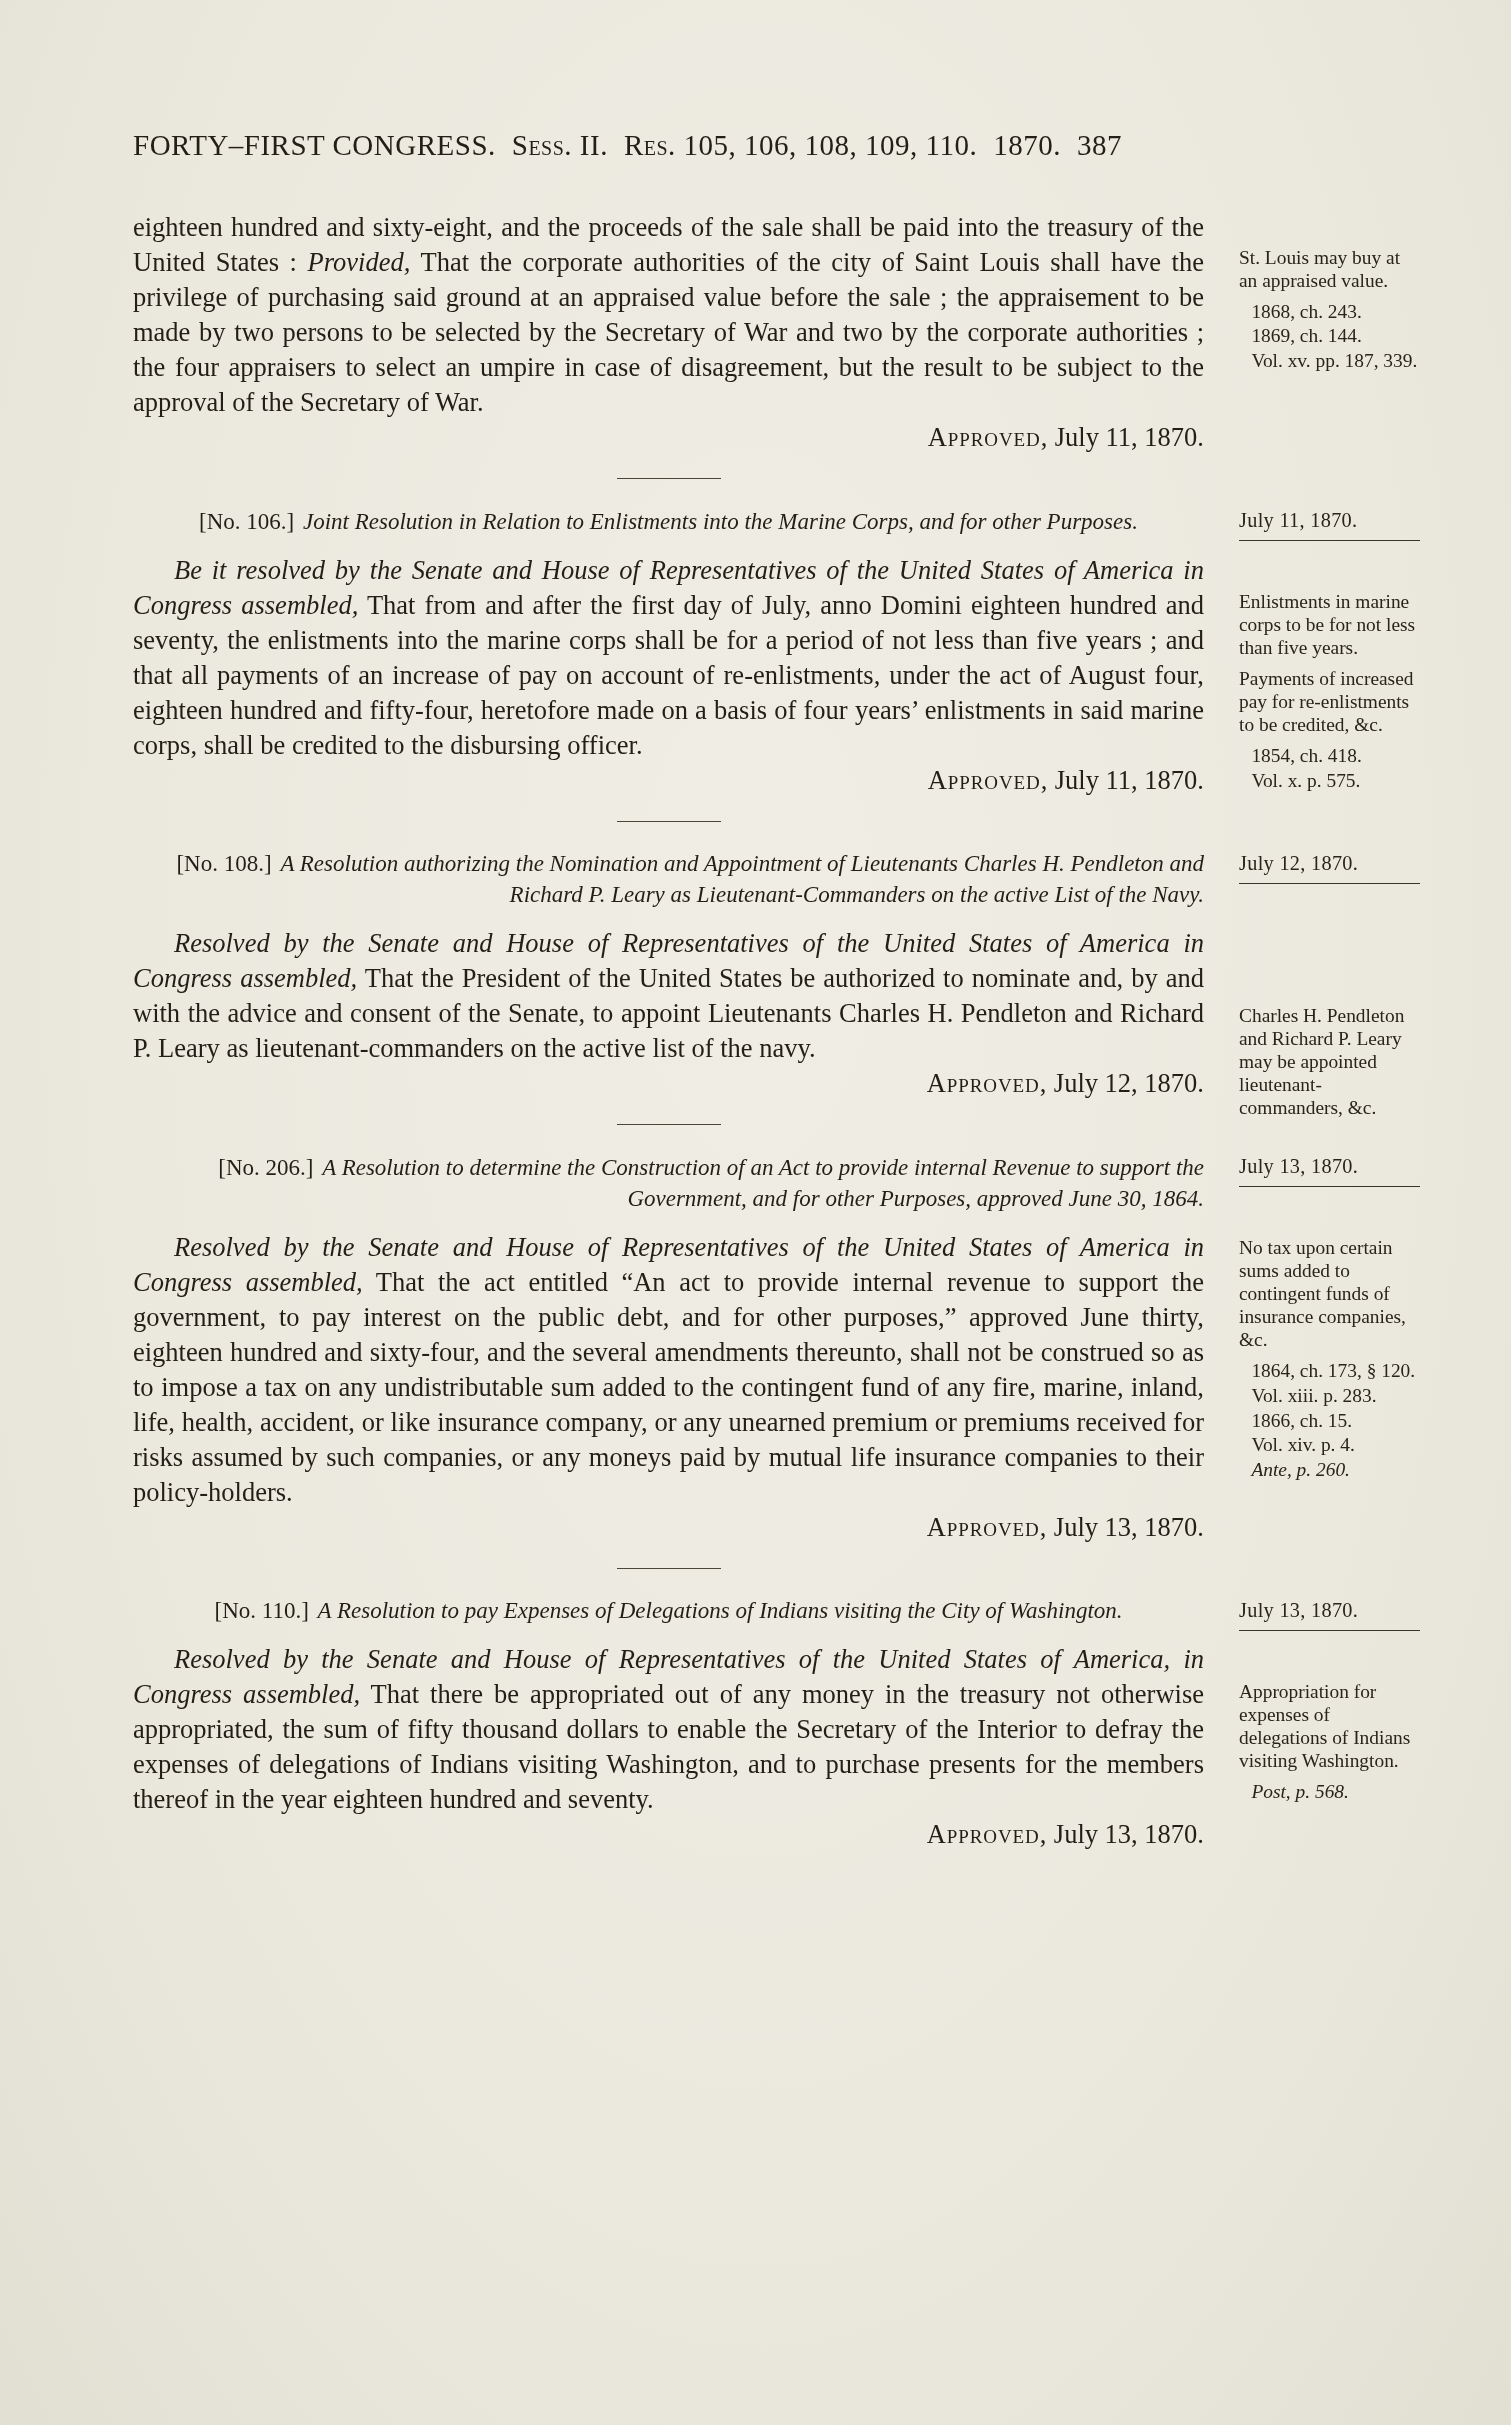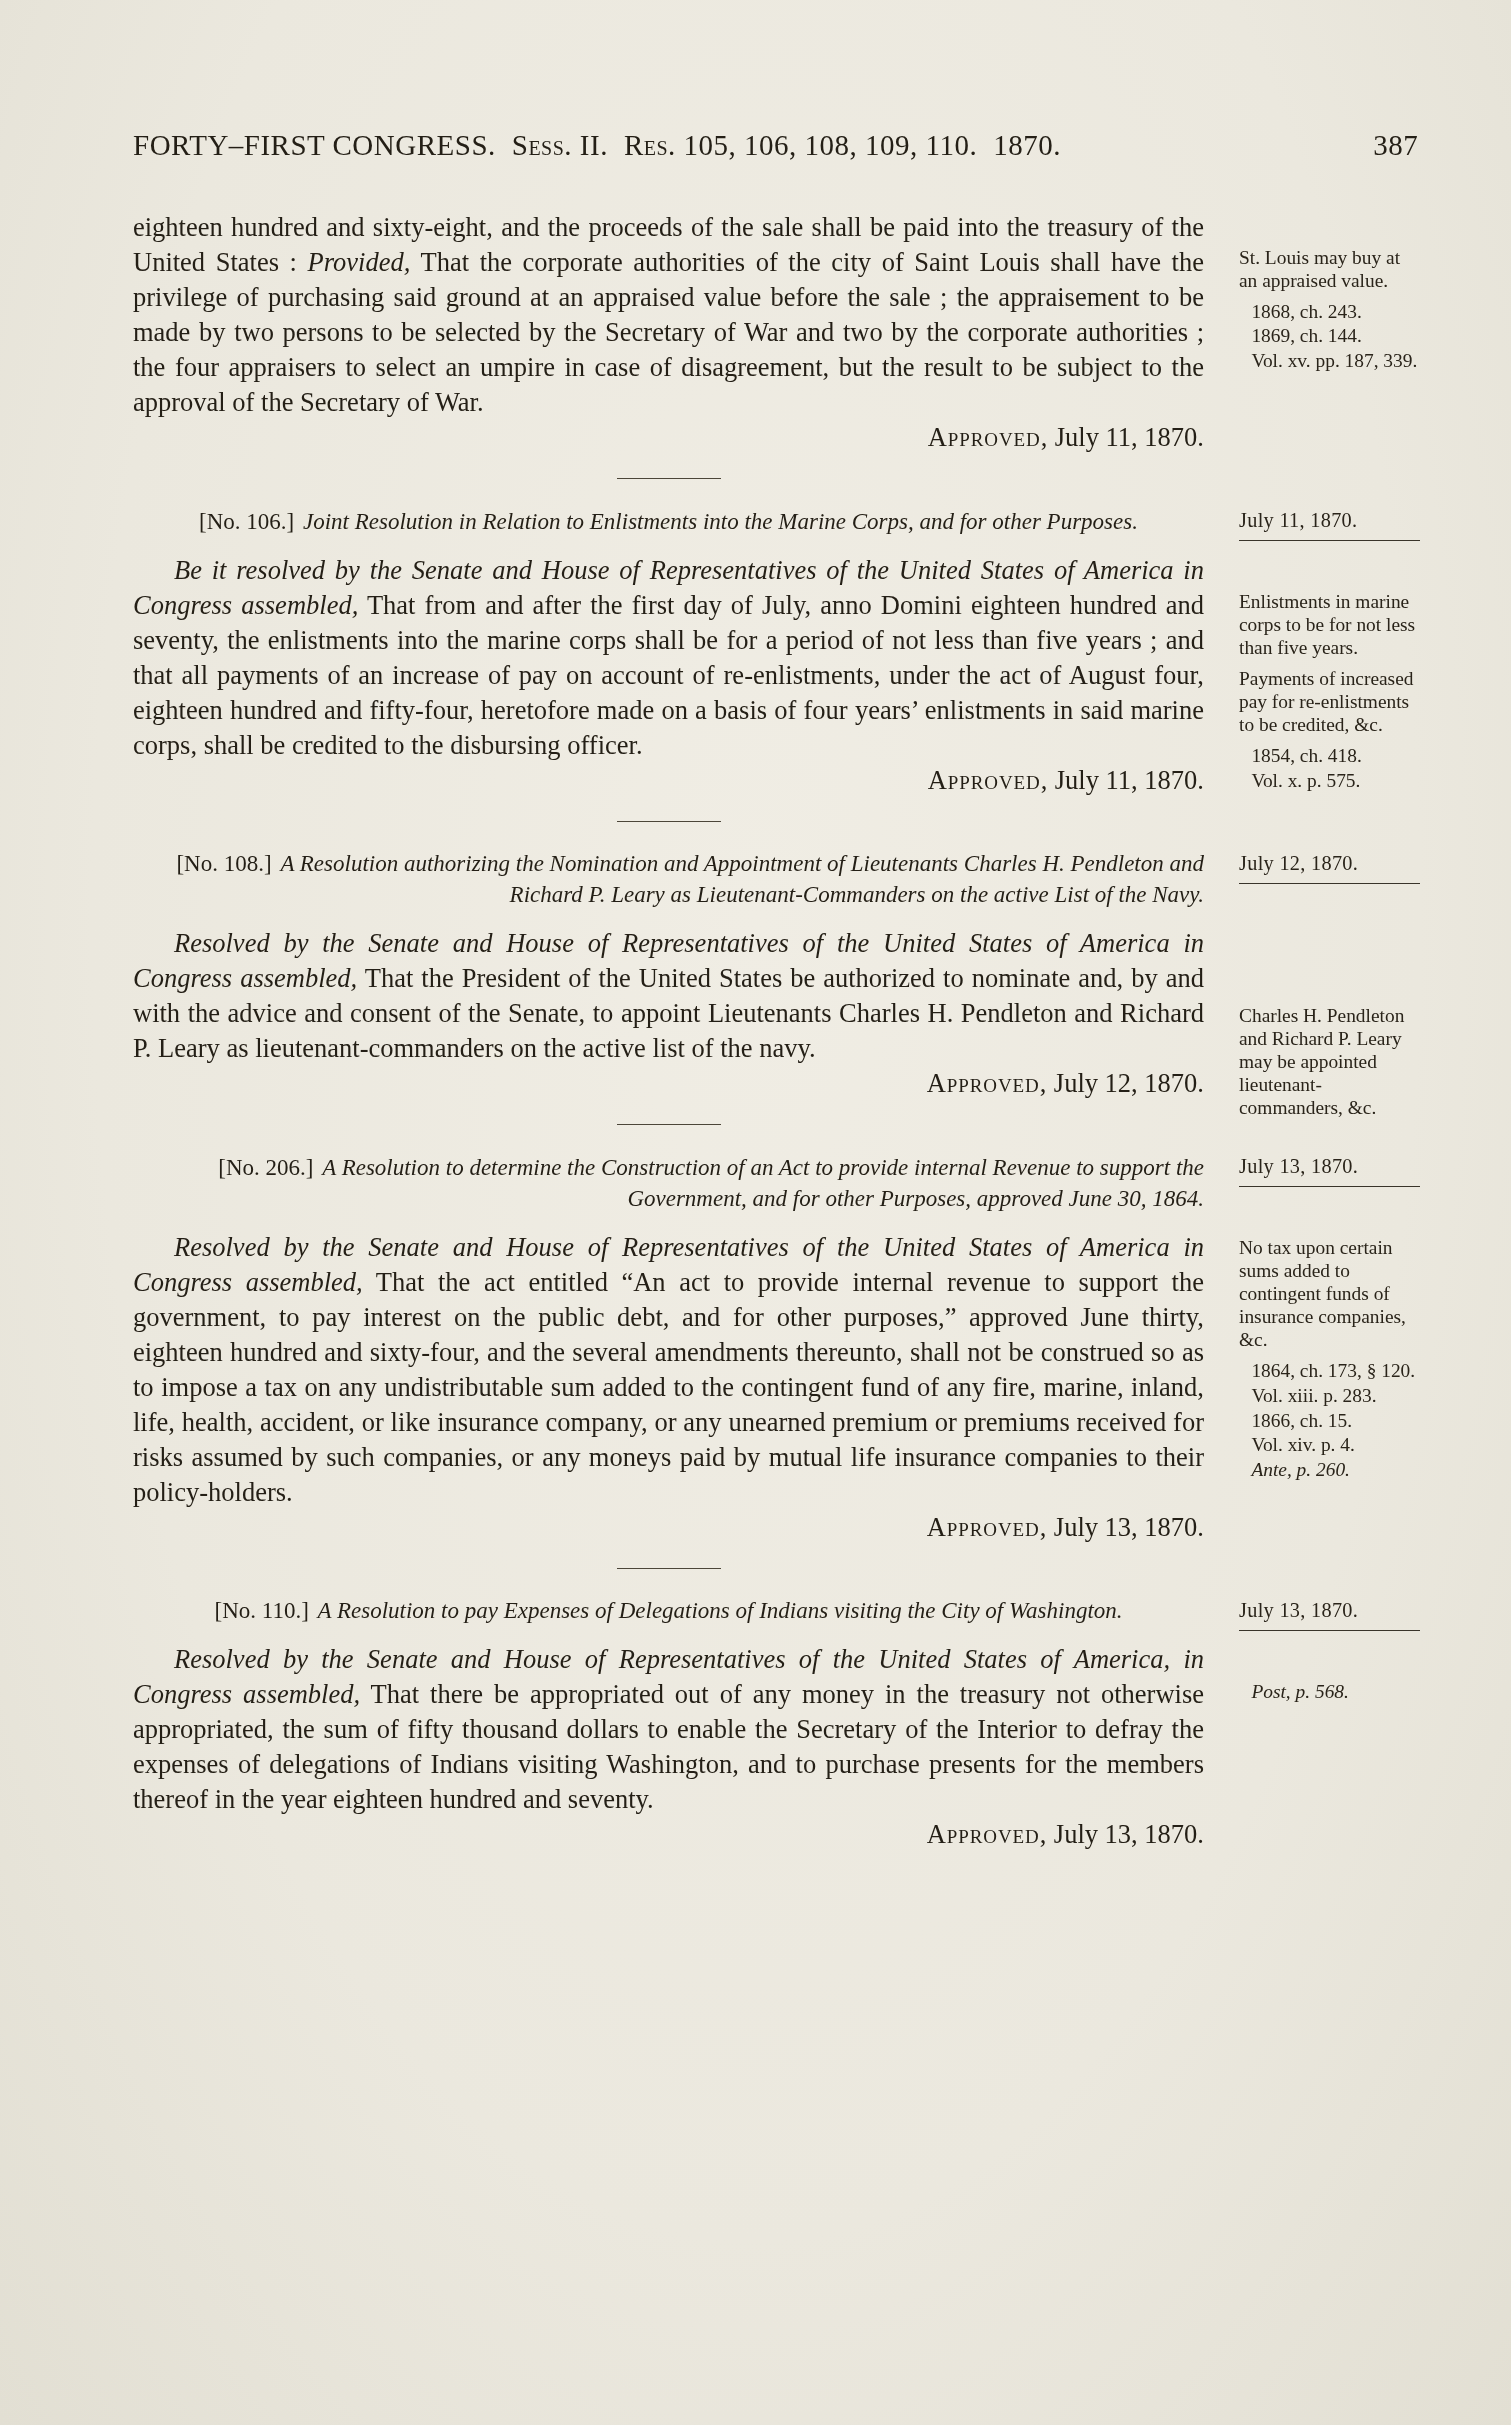--- a/index.html
+++ b/index.html
@@ -12,21 +12,21 @@
     overflow:hidden;
     position:relative;
   }
   .page {
     position:absolute; inset:0;
     padding:129px 92px 0 133px;
     background: radial-gradient(ellipse at 50% 38%, #f0ede4 0%, #ebe8de 62%, #e2dfd3 100%);
   }
   
   .header {
-    display:flex; justify-content:space-between; align-items:baseline;
+    display:flex; justify-content:flex-start; align-items:baseline;
     font-size:29px; letter-spacing:0.5px; white-space:nowrap;
     margin-bottom:48px; padding-right:1.8px;
   }
   .header .seg { margin-right:16px; }
   .sc { font-variant:small-caps; }
   .page-number { font-size:29px; }
 
   
   .sec { display:grid; grid-template-columns:1071px 1fr; column-gap:35px; }
   .main {}
@@ -176,19 +176,20 @@
         <span class="it">Resolved by the Senate and House of Representatives of the United States of America, in Congress assembled,</span><span> That there be appropriated out of any money in the treasury not otherwise appropriated, the sum of fifty thousand dollars to enable the Secretary of the Interior to defray the expenses of delegations of Indians visiting Washington, and to purchase presents for the members thereof in the year eighteen hundred and seventy.</span>
       </p>
       <p class="approved">
         <span class="sc">Approved,</span>
         <span>July 13, 1870.</span>
       </p>
     </div>
     <aside class="margin-col">
       <div class="m-date">July 13, 1870.</div>
       <div class="m-notes off-b">
+        <div class="m-note">Appropriation for expenses of delegations of Indians visiting Washington.</div>
         <div class="m-cite m-it">Post, p. 568.</div>
       </div>
     </aside>
   </section>
 
 </div>
 
 
 </body></html>

